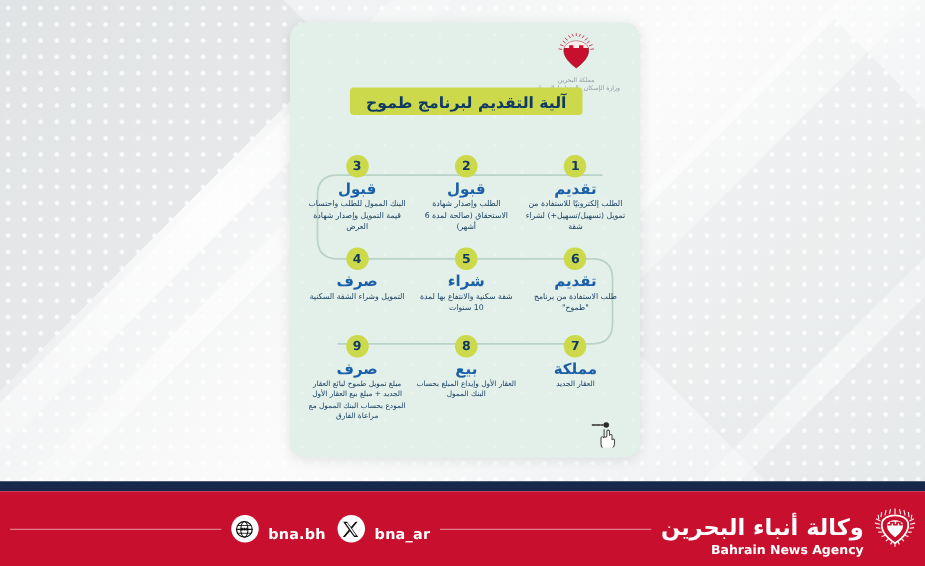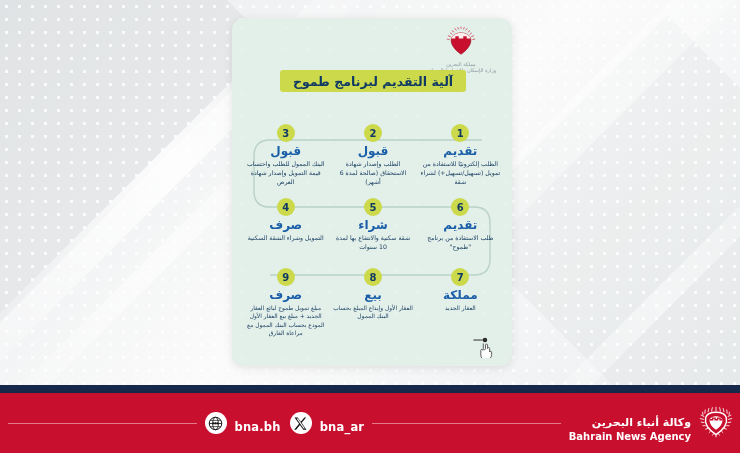--- a/index.html
+++ b/index.html
@@ -135,21 +135,21 @@
   .social { display:flex; align-items:flex-end; gap:8px; }
   .badge {
     width:22px; height:22px; border-radius:50%;
     background:#ffffff; display:flex; align-items:center; justify-content:center;
   }
   .badge svg { width:15px; height:15px; }
   .handle { color:#fff; font-size:11.5px; font-weight:bold; letter-spacing:.2px; }
 
   .brand { display:flex; align-items:center; gap:7px; flex:0 0 auto; padding-right:6px; }
   .brand-text { text-align:right; color:#fff; }
-  .brand-ar { font-size:11px; font-weight:bold; direction:rtl; line-height:1.15;margin-top:14px; }
+  .brand-ar { font-size:18px; font-weight:bold; direction:rtl; line-height:1.15;margin-top:14px; }
   .brand-en { font-size:10px; font-weight:bold; line-height:1.2; margin-top:1px; }
   .brand-mark { width:36px; height:34px; }
   .brand-mark svg { width:100%; height:100%; }
 </style>
 </head>
 <body>
 
 <div id="bg">
   <div class="shade h1"></div>
   <div class="shade h2"></div>

